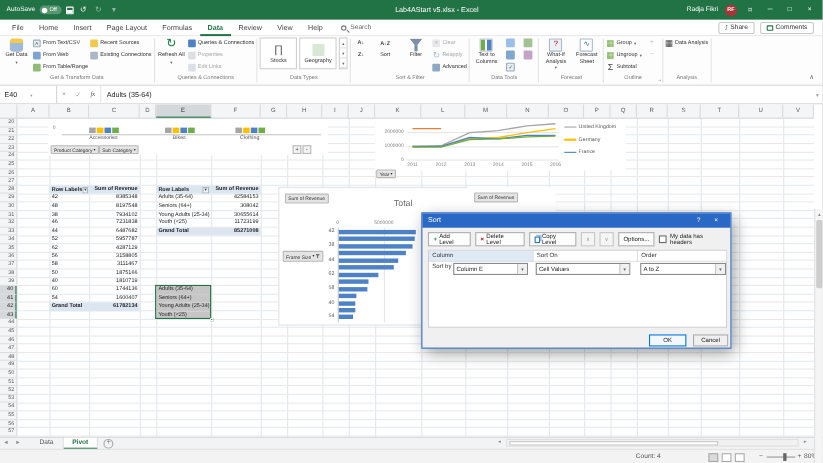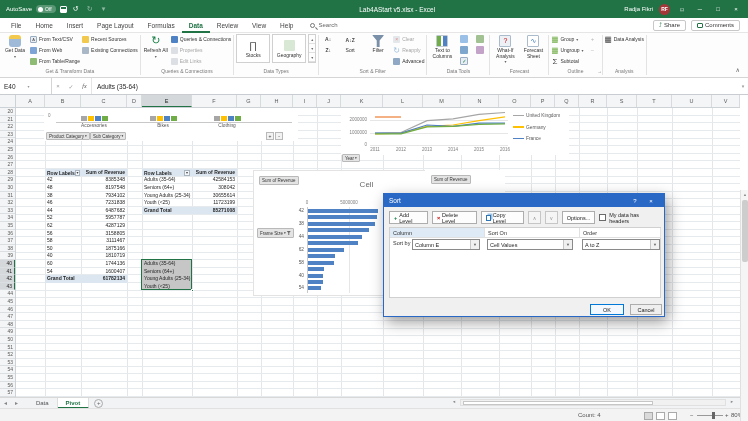--- a/index.html
+++ b/index.html
@@ -709,21 +709,21 @@
           <div class="prow">
             <div class="pcell lab" style="width: 50px;">Youth (&lt;25)</div>
             <div class="pcell num" style="width: 45px;">11723199</div>
           </div>
           <div class="prow ptotal">
             <div class="pcell lab" style="width: 50px;">Grand Total</div>
             <div class="pcell num" style="width: 45px;">85271008</div>
           </div>
         </div>
         <div class="chartbox" style="left: 237px; top: 62px; width: 181px; height: 126px; border: 1px solid rgb(227, 227, 227);">
-          <div class="ctitle" style="left: 55px; top: 9px; width: 115px;">Cell</div>
+          <div class="ctitle" style="left: 55px; top: 9px; width: 115px;">Total</div>
           <div class="axislab" style="left: 38px; top: 29px; width: 30px;">0</div>
           <div class="axislab" style="left: 80px; top: 29px; width: 30px;">5000000</div>
           <div style="position: absolute; left: 53px; top: 36px; width: 1px; height: 86px; background: rgb(201, 201, 201);"></div>
           <div style="position: absolute; left: 95px; top: 36px; width: 1px; height: 86px; background: rgb(230, 230, 230);"></div>
           <div class="bar" style="left: 54px; top: 38px; width: 70.4369px; background: rgb(78, 130, 196);"></div>
           <div class="cattick" style="left: 30px; top: 37px; width: 20px;">42</div>
           <div class="bar" style="left: 54px; top: 44.45px; width: 68.8594px; background: rgb(78, 130, 196);"></div>
           <div class="bar" style="left: 54px; top: 50.9px; width: 66.6465px; background: rgb(78, 130, 196);"></div>
           <div class="cattick" style="left: 30px; top: 49.9px; width: 20px;">38</div>
           <div class="bar" style="left: 54px; top: 57.35px; width: 60.7474px; background: rgb(78, 130, 196);"></div>

